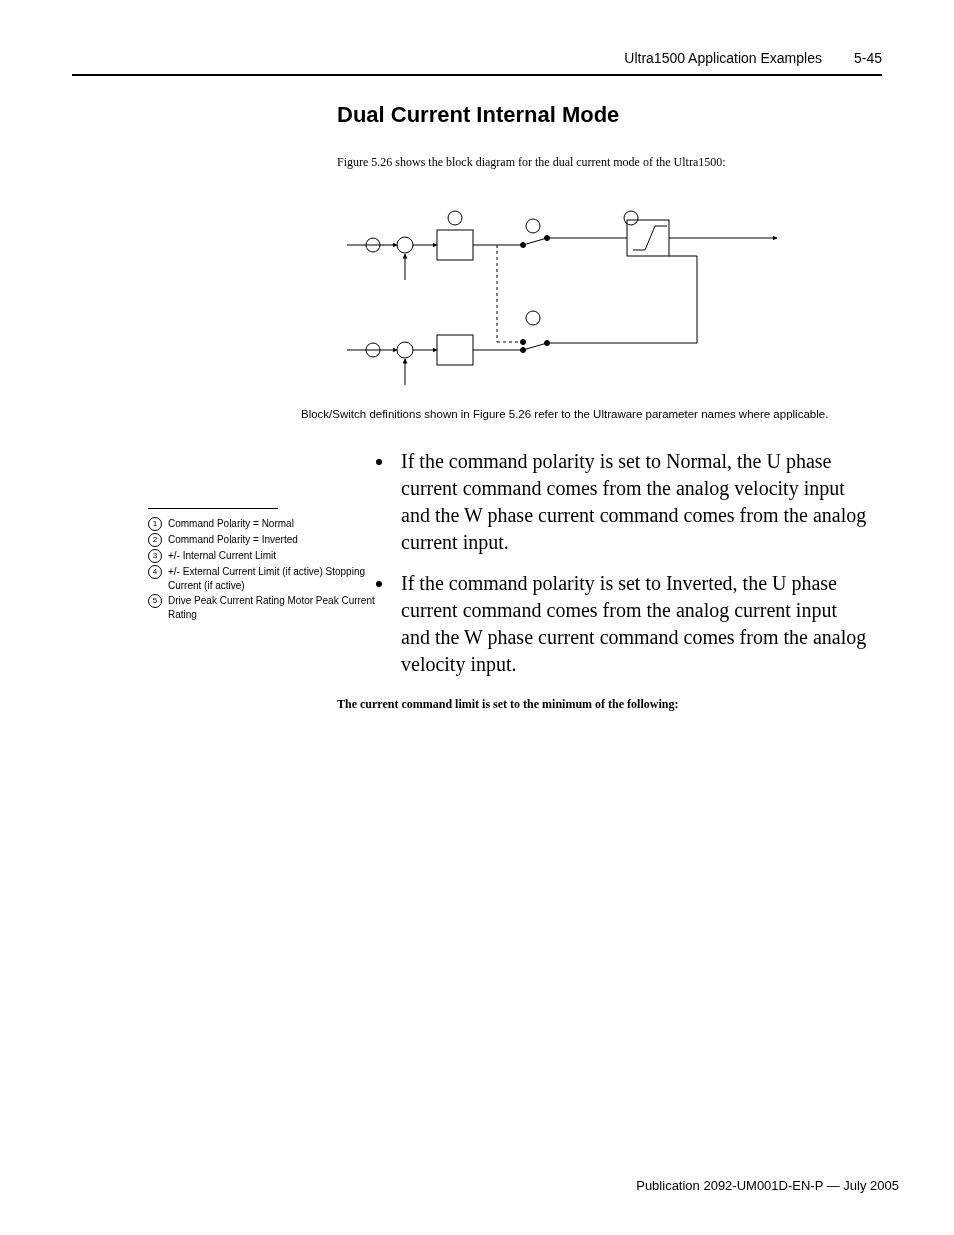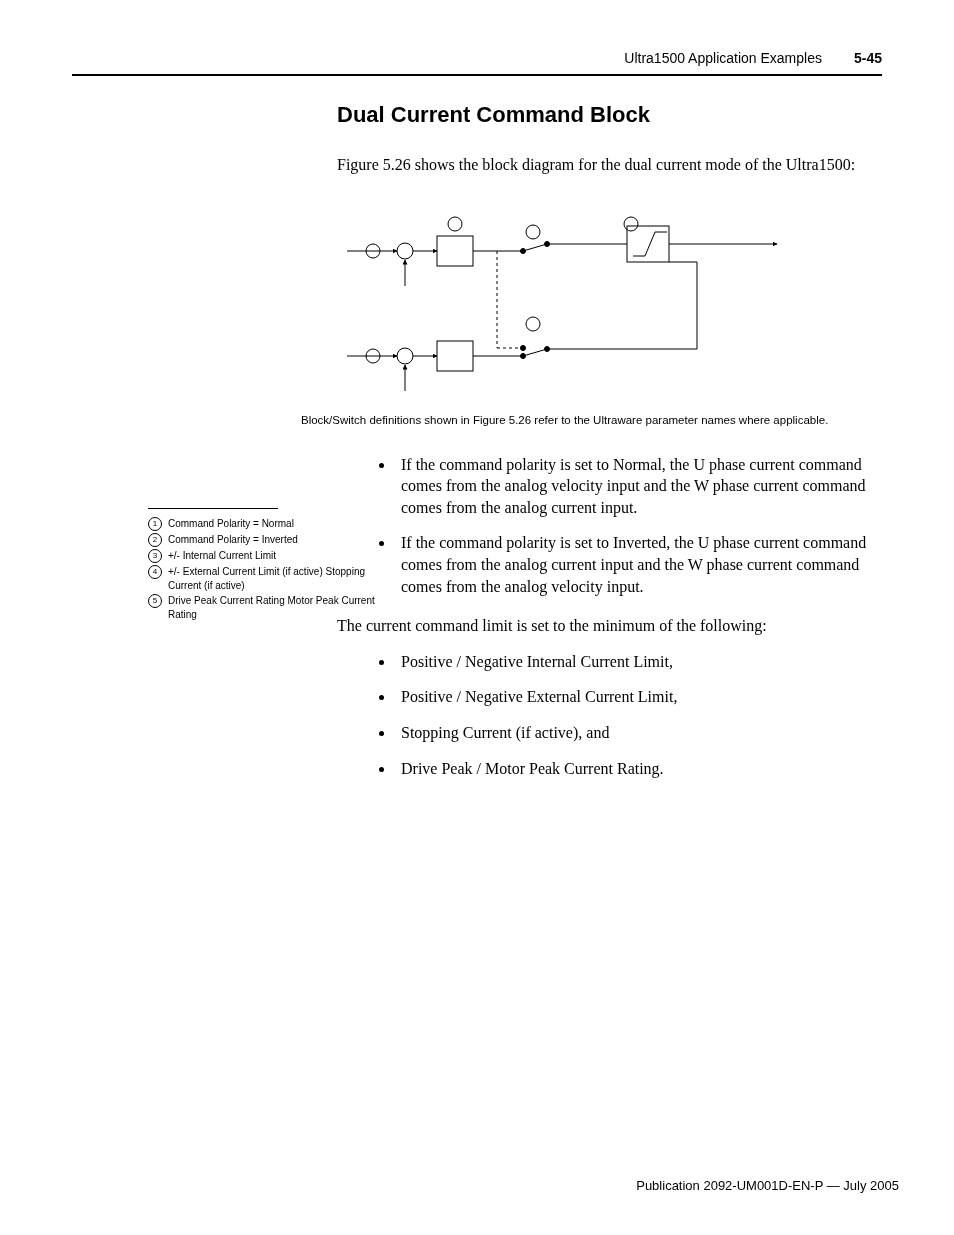--- a/index.html
+++ b/index.html
@@ -4,65 +4,65 @@
 <style>
   * { box-sizing: border-box; margin: 0; padding: 0; }
   html, body { width: 954px; height: 1235px; background: #fff; }
   body { font-family: Georgia, "Times New Roman", serif; color: #000; position: relative; }
 
   .page { position: relative; width: 954px; height: 1235px; padding: 50px 72px 19px 72px; }
 
   
   .runhead { display: flex; justify-content: flex-end; align-items: baseline; gap: 32px; font-family: "Helvetica Neue", Arial, sans-serif; font-size: 14px; margin-bottom: 8px; }
   .runhead .title { font-weight: 400; }
-  .runhead .pageno { font-weight: 700; }
+  .runhead .pageno { font-weight: 400; }
   .hr-top { border: none; border-top: 2px solid #000; margin: 0 0 26px 0; width: 100%; }
 
   
   .content { margin-left: 265px; width: 530px; }
 
   h2.section { font-family: "Helvetica Neue", Arial, sans-serif; font-size: 22px; font-weight: 700; margin: 0 0 26px 0; }
 
-  p.body { font-size: 16px; line-height: 1.35; margin: 0 0 20px 0; }
+  p.body { font-size: 12px; line-height: 1.35; margin: 0 0 20px 0; }
 
   .figcap { font-family: "Helvetica Neue", Arial, sans-serif; font-size: 14px; font-weight: 700; line-height: 1.4; margin: 0 0 16px 0; }
 
   .diagram-wrap { width: 460px; height: 210px; margin: 0 0 8px 0; }
   .diagram-wrap svg { display: block; }
 
   
   .footnotes { position: absolute; left: 148px; top: 508px; width: 240px; font-family: "Helvetica Neue", Arial, sans-serif; font-size: 10px; line-height: 1.35; }
   .footnotes .fn-rule { border: none; border-top: 1px solid #000; width: 130px; margin-bottom: 8px; }
   .footnotes .fn { display: flex; gap: 6px; margin-bottom: 2px; }
   .footnotes .fn .num { width: 14px; height: 14px; border: 1px solid #000; border-radius: 50%; display: inline-flex; align-items: center; justify-content: center; font-size: 8px; flex: 0 0 auto; }
   .footnotes .fn .txt { flex: 1 1 auto; }
 
   .note-small { font-family: "Helvetica Neue", Arial, sans-serif; font-size: 11.5px; margin: 0 0 28px -36px; width: 560px; }
 
   ul.bullets { list-style: disc; padding-left: 58px; margin: 0 0 18px 0; }
-  ul.bullets li { font-size: 16px; line-height: 1.35; margin-bottom: 14px; padding-left: 6px; }
+  ul.bullets li { font-size: 20px; line-height: 1.35; margin-bottom: 14px; padding-left: 6px; }
 
-  p.body.tight { margin-bottom: 14px; }
+  p.body.tight { margin-bottom: 14px; font-weight: bold; }
 
   .footer { position: absolute; right: 55px; bottom: 42px; font-family: "Helvetica Neue", Arial, sans-serif; font-size: 13px; }
 </style>
 </head>
 <body>
 
 <div class="page">
 
   <div class="runhead">
     <span class="title">Ultra1500 Application Examples</span>
     <span class="pageno">5-45</span>
   </div>
   <hr class="hr-top">
 
   <div class="content">
 
-    <h2 class="section">Dual Current Command Block</h2>
+    <h2 class="section">Dual Current Internal Mode</h2>
 
     <p class="body">Figure 5.26 shows the block diagram for the dual current mode of the Ultra1500:</p>
 
 
     <div class="diagram-wrap">
       <svg viewBox="0 0 460 210" width="460" height="210">
         <defs>
           <marker id="arrow" viewBox="0 0 10 10" refX="9" refY="5" markerWidth="5" markerHeight="5" orient="auto-start-reverse">
             <path d="M 0 0 L 10 5 L 0 10 z" fill="#000"></path>
           </marker>
@@ -131,26 +131,20 @@
     <p class="note-small">Block/Switch definitions shown in Figure 5.26 refer to the Ultraware parameter names where applicable.</p>
 
 
     <ul class="bullets">
       <li>If the command polarity is set to Normal, the U phase current command comes from the analog velocity input and the W phase current command comes from the analog current input.</li>
       <li>If the command polarity is set to Inverted, the U phase current command comes from the analog current input and the W phase current command comes from the analog velocity input.</li>
     </ul>
 
     <p class="body tight">The current command limit is set to the minimum of the following:</p>
 
-    <ul class="bullets">
-      <li>Positive / Negative Internal Current Limit,</li>
-      <li>Positive / Negative External Current Limit,</li>
-      <li>Stopping Current (if active), and</li>
-      <li>Drive Peak / Motor Peak Current Rating.</li>
-    </ul>
 
   </div>
 
   <div class="footnotes">
     <hr class="fn-rule">
     <div class="fn">
       <span class="num">1</span>
       <span class="txt">Command Polarity = Normal</span>
     </div>
     <div class="fn">

